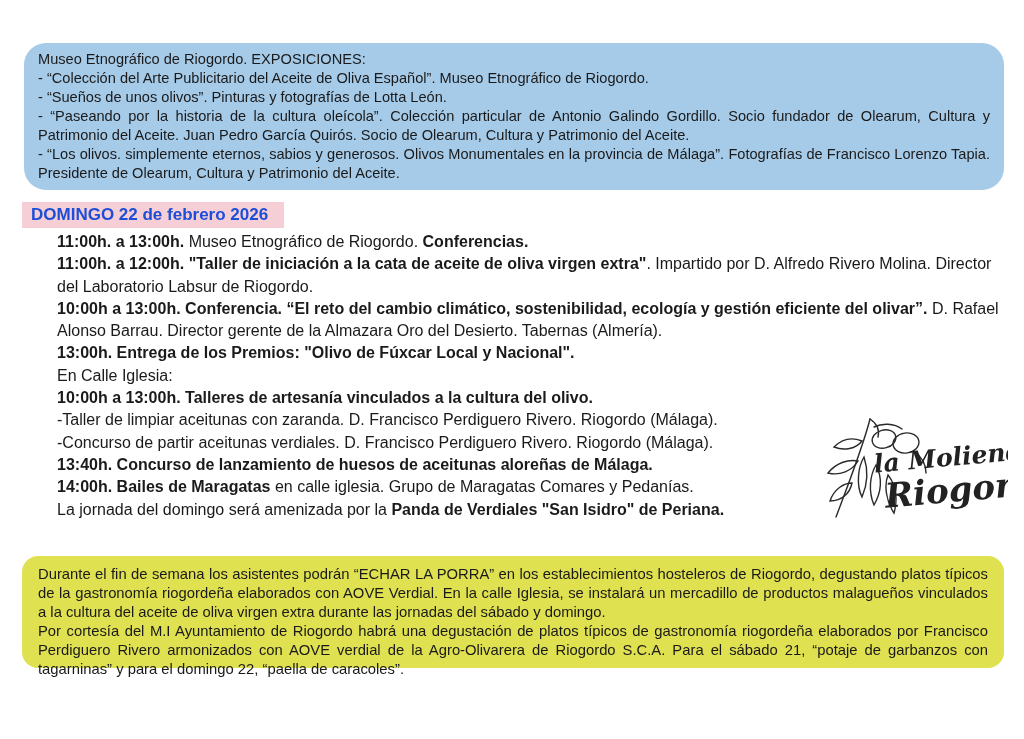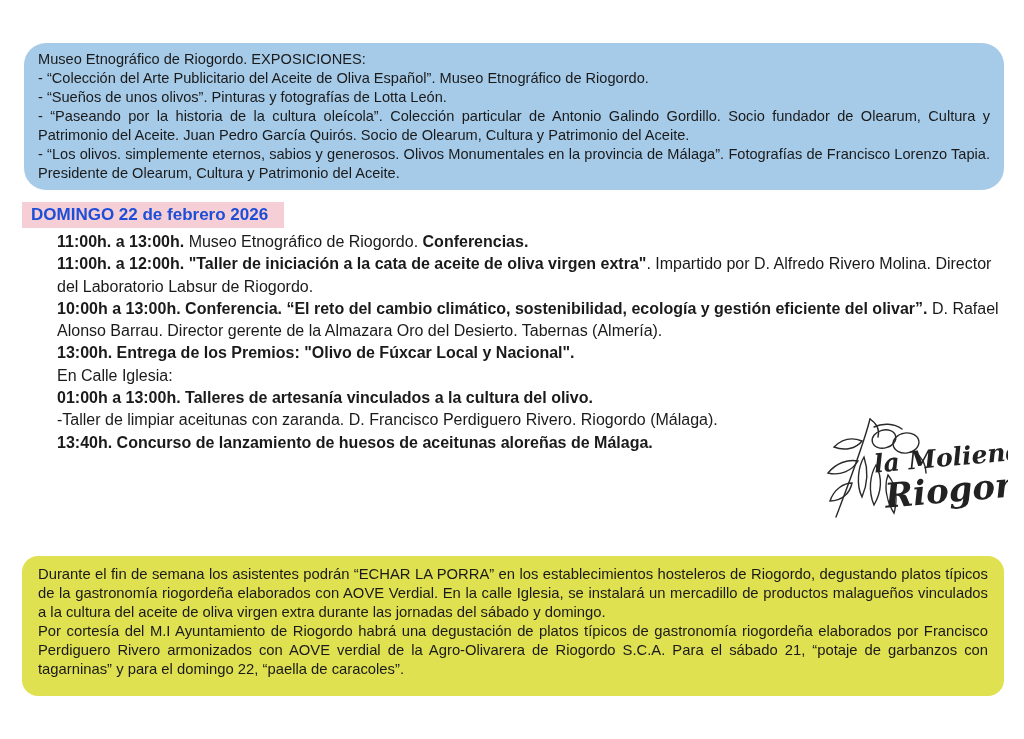--- a/index.html
+++ b/index.html
@@ -36,21 +36,21 @@
   .logo{
     position:absolute;left:818px;top:413px;width:190px;height:115px;
   }
   .logo svg{display:block;width:100%;height:100%;}
   .logo-script{
     font-family:"DejaVu Serif", serif;
     font-style:italic;font-weight:700;
     fill:#222222;
   }
   .footer-box{
-    position:absolute;left:22px;top:556px;width:982px;height:140px;
+    position:absolute;left:22px;top:556px;width:982px;height:112px;
     border-radius:16px;
     box-sizing:border-box;
     padding:9px 16px;
     font-size:14.8px;line-height:19px;
     text-align:justify;
   }
   .footer-par{margin:0;}
 </style>
 </head>
 <body>
@@ -68,23 +68,26 @@
   <div class="heading-wrap">
     <span class="heading-highlight" style="background-color: rgb(245, 206, 214);">DOMINGO 22 de febrero 2026</span>
   </div>
 
   <div class="schedule">
     <div class="schedule-line"><span class="seg-b">11:00h. a 13:00h.</span><span> Museo Etnográfico de Riogordo. </span><span class="seg-b">Conferencias.</span></div>
     <div class="schedule-line"><span class="seg-b">11:00h. a 12:00h. "Taller de iniciación a la cata de aceite de oliva virgen extra"</span><span>. Impartido por D. Alfredo Rivero Molina. Director del Laboratorio Labsur de Riogordo.</span></div>
     <div class="schedule-line"><span class="seg-b">10:00h a 13:00h. Conferencia. “El reto del cambio climático, sostenibilidad, ecología y gestión eficiente del olivar”.</span><span> D. Rafael Alonso Barrau. Director gerente de la Almazara Oro del Desierto. Tabernas (Almería).</span></div>
     <div class="schedule-line"><span class="seg-b">13:00h. Entrega de los Premios: "Olivo de Fúxcar Local y Nacional".</span></div>
     <div class="schedule-line"><span>En Calle Iglesia:</span></div>
-    <div class="schedule-line"><span class="seg-b">01:00h a 13:00h. Talleres de artesanía vinculados a la cultura del olivo.</span></div>
+    <div class="schedule-line"><span class="seg-b">10:00h a 13:00h. Talleres de artesanía vinculados a la cultura del olivo.</span></div>
     <div class="schedule-line"><span>-Taller de limpiar aceitunas con zaranda. D. Francisco Perdiguero Rivero. Riogordo (Málaga).</span></div>
+    <div class="schedule-line"><span>-Concurso de partir aceitunas verdiales. D. Francisco Perdiguero Rivero. Riogordo (Málaga).</span></div>
     <div class="schedule-line"><span class="seg-b">13:40h. Concurso de lanzamiento de huesos de aceitunas aloreñas de Málaga.</span></div>
+    <div class="schedule-line"><span class="seg-b">14:00h. Bailes de Maragatas</span><span> en calle iglesia. Grupo de Maragatas Comares y Pedanías.</span></div>
+    <div class="schedule-line"><span>La jornada del domingo será amenizada por la </span><span class="seg-b">Panda de Verdiales "San Isidro" de Periana.</span></div>
   </div>
 
   <div class="logo">
     <svg viewBox="0 0 190 115" xmlns="http://www.w3.org/2000/svg">
       <g stroke="#2a2a2a" stroke-width="1.4" fill="none" stroke-linecap="round">
         <path d="M52 6 C 46 30, 34 62, 18 104"></path>
         <path d="M44 28 C 34 24, 24 26, 16 34 C 26 38, 38 36, 44 28 Z"></path>
         <path d="M40 48 C 30 46, 18 50, 10 60 C 22 63, 34 58, 40 48 Z"></path>
         <path d="M34 70 C 26 70, 16 76, 12 88 C 24 88, 32 80, 34 70 Z"></path>
         <path d="M46 44 C 50 56, 50 70, 44 84 C 38 72, 40 54, 46 44 Z"></path>

